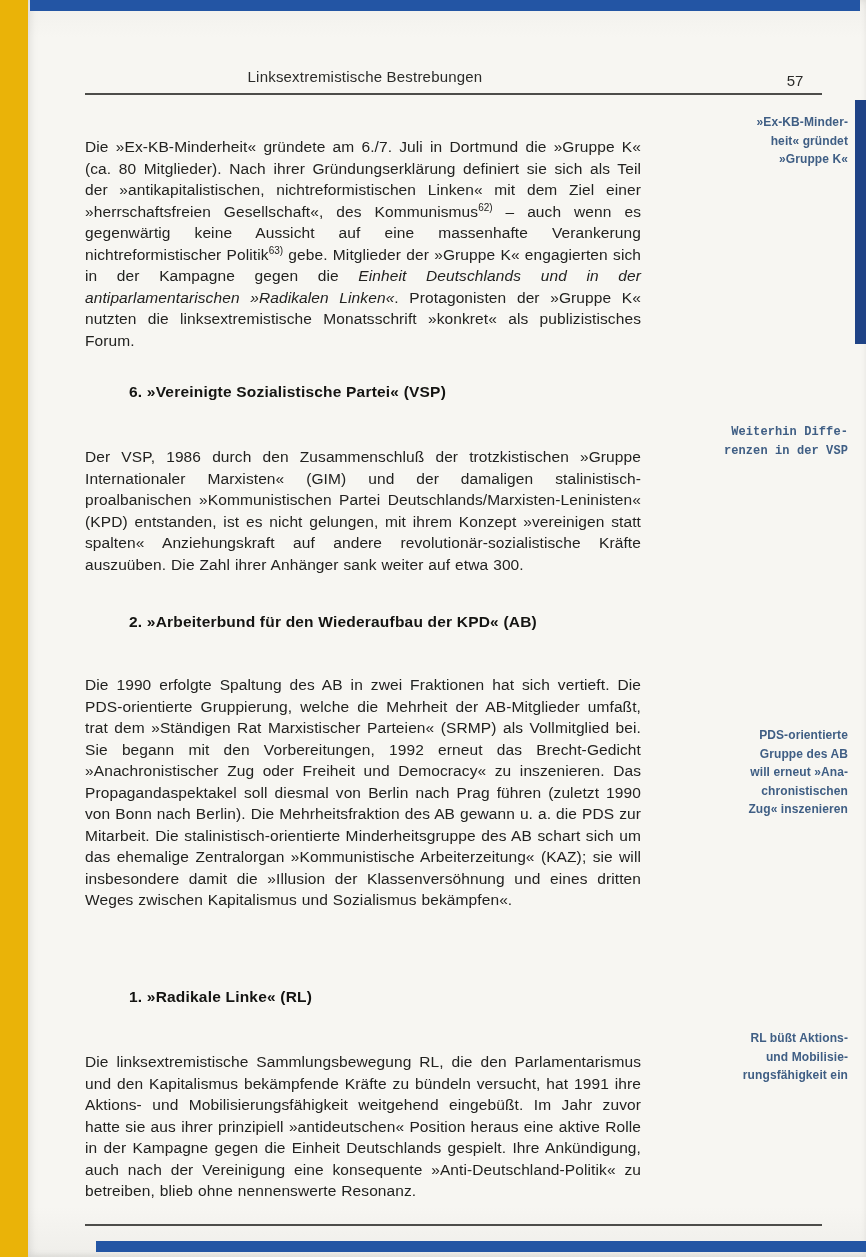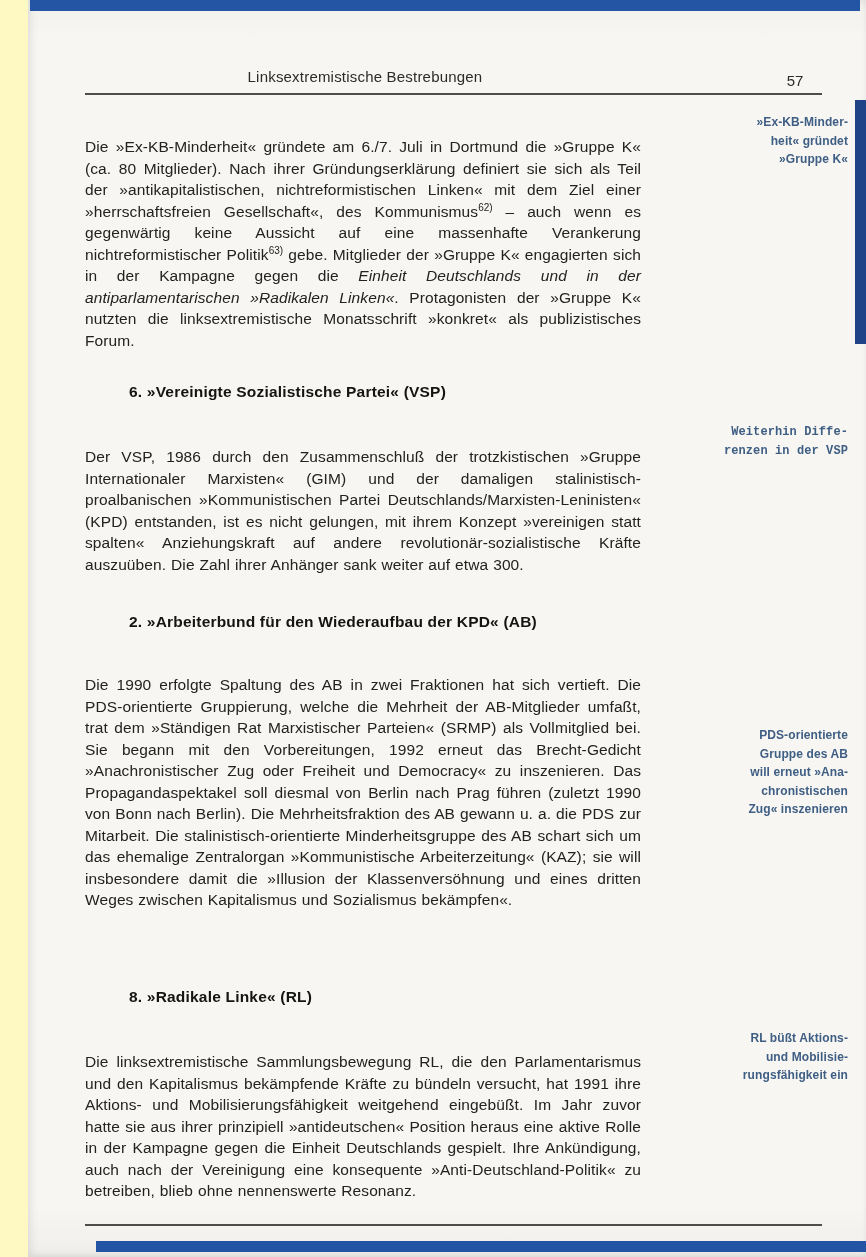--- a/index.html
+++ b/index.html
@@ -4,21 +4,21 @@
 <style>
   html,body{margin:0;padding:0;}
   body{
     background:#cfcecb;
     font-family:"Liberation Sans", sans-serif;
     -webkit-font-smoothing:antialiased;
   }
   .page{
     position:relative;
     width:866px;height:1257px;
-    background:#fef9c3;
+    background:#eab308;
     overflow:hidden;
   }
   .paper{
     position:absolute;left:28px;top:0;width:838px;height:1257px;
     background:linear-gradient(180deg,#f1f0ec 0%,#f7f6f2 3%,#f7f6f2 96%,#efeeea 100%);
     box-shadow:inset 3px 0 8px rgba(0,0,0,0.07), inset 0 -2px 6px rgba(0,0,0,0.05);
   }
   .bar{position:absolute;background:#2355a4;}
   .top-bar{left:30px;top:0;width:830px;height:11px;}
   .bottom-bar{left:96px;top:1241px;width:770px;height:11px;}
@@ -82,21 +82,21 @@
 renzen in der VSP</div>
 
   <div class="heading" style="top:613px;">2. »Arbeiterbund für den Wiederaufbau der KPD« (AB)</div>
   <div class="body-block" style="top:650px;">Die 1990 erfolgte Spaltung des AB in zwei Fraktionen hat sich vertieft. Die PDS-orientierte Gruppierung, welche die Mehrheit der AB-Mitglieder umfaßt, trat dem »Ständigen Rat Marxistischer Parteien« (SRMP) als Vollmitglied bei. Sie begann mit den Vorbereitungen, 1992 erneut das Brecht-Gedicht »Anachronistischer Zug oder Freiheit und Democracy« zu inszenieren. Das Propagandaspektakel soll diesmal von Berlin nach Prag führen (zuletzt 1990 von Bonn nach Berlin). Die Mehrheitsfraktion des AB gewann u. a. die PDS zur Mitarbeit. Die stalinistisch-orientierte Minderheitsgruppe des AB schart sich um das ehemalige Zentralorgan »Kommunistische Arbeiterzeitung« (KAZ); sie will insbesondere damit die »Illusion der Klassenversöhnung und eines dritten Weges zwischen Kapitalismus und Sozialismus bekämpfen«.</div>
   <div class="margin-note" style="top:726px;">PDS-orientierte
 Gruppe des AB
 will erneut »Ana-
 chronistischen
 Zug« inszenieren</div>
 
-  <div class="heading" style="top:988px;">8. »Radikale Linke« (RL)</div>
+  <div class="heading" style="top:988px;">1. »Radikale Linke« (RL)</div>
   <div class="body-block" style="top:1027px;">Die linksextremistische Sammlungsbewegung RL, die den Parlamentarismus und den Kapitalismus bekämpfende Kräfte zu bündeln versucht, hat 1991 ihre Aktions- und Mobilisierungsfähigkeit weitgehend eingebüßt. Im Jahr zuvor hatte sie aus ihrer prinzipiell »antideutschen« Position heraus eine aktive Rolle in der Kampagne gegen die Einheit Deutschlands gespielt. Ihre Ankündigung, auch nach der Vereinigung eine konsequente »Anti-Deutschland-Politik« zu betreiben, blieb ohne nennenswerte Resonanz.</div>
   <div class="margin-note" style="top:1029px;">RL büßt Aktions-
 und Mobilisie-
 rungsfähigkeit ein</div>
 
   <div class="rule rule-bottom"></div>
   <div class="bar bottom-bar"></div>
 </div>
 
 </body></html>

